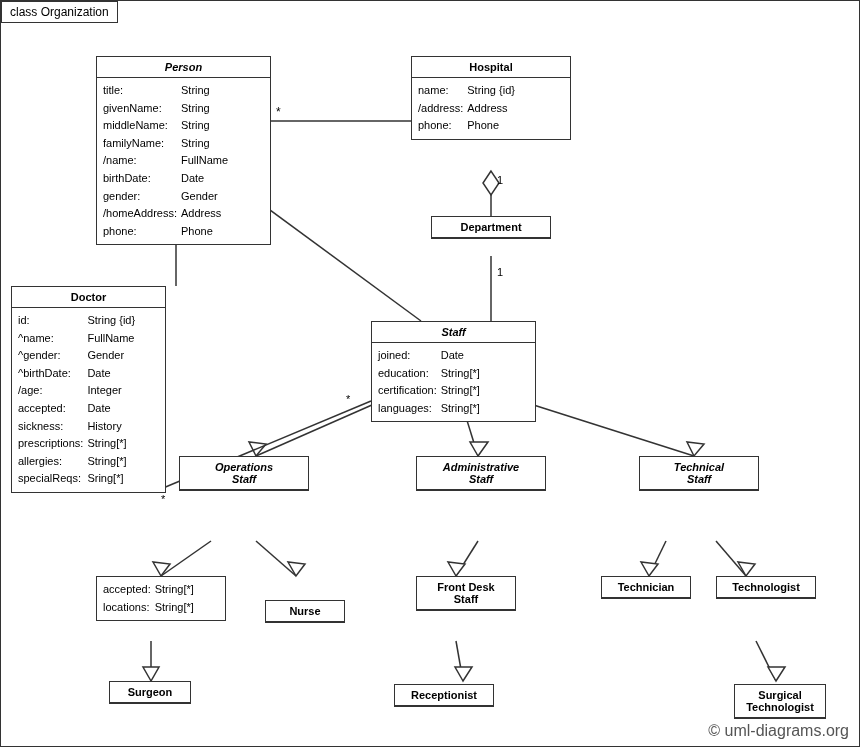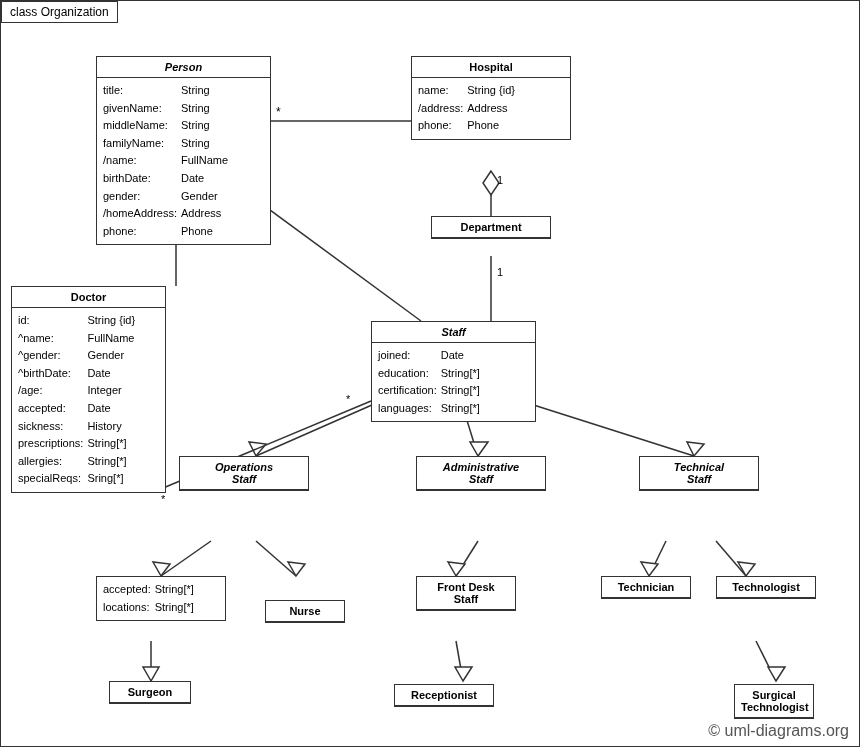--- a/index.html
+++ b/index.html
@@ -337,20 +337,20 @@
   </div>
 
   <div class="uml-box" style="left:108px; top:680px; width:82px;">
     <div class="box-title normal">Surgeon</div>
   </div>
 
   <div class="uml-box" style="left:393px; top:683px; width:100px;">
     <div class="box-title normal">Receptionist</div>
   </div>
 
-  <div class="uml-box" style="left:733px; top:683px; width:80px; text-align:center;">
+  <div class="uml-box" style="left:733px; top:683px; width:92px; text-align:center;">
     <div class="box-title normal" style="white-space:pre-line;">Surgical
 Technologist</div>
   </div>
 
   <div class="copyright">© uml-diagrams.org</div>
 
 </div>
 
 </body></html>

